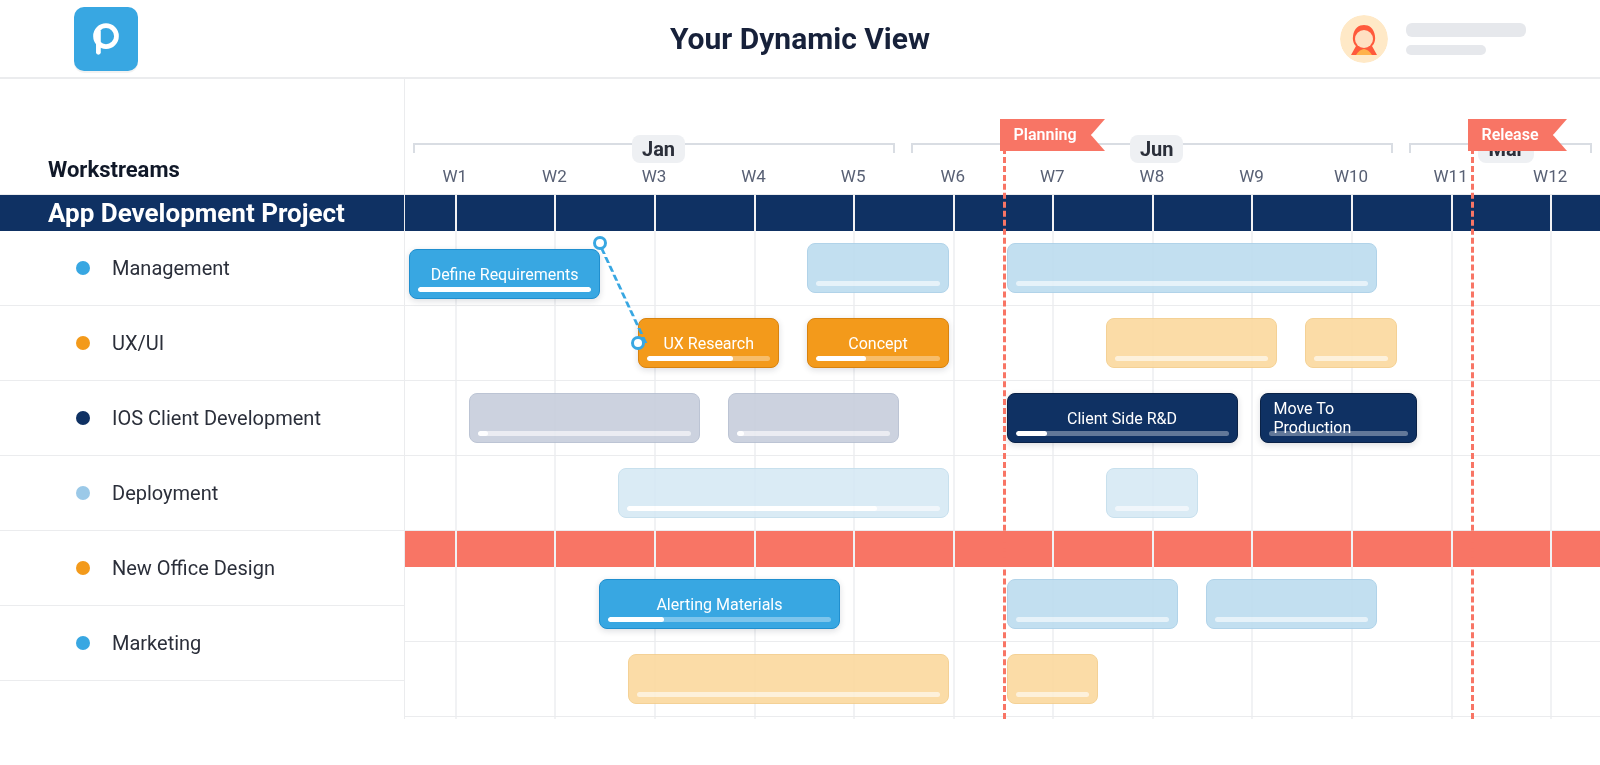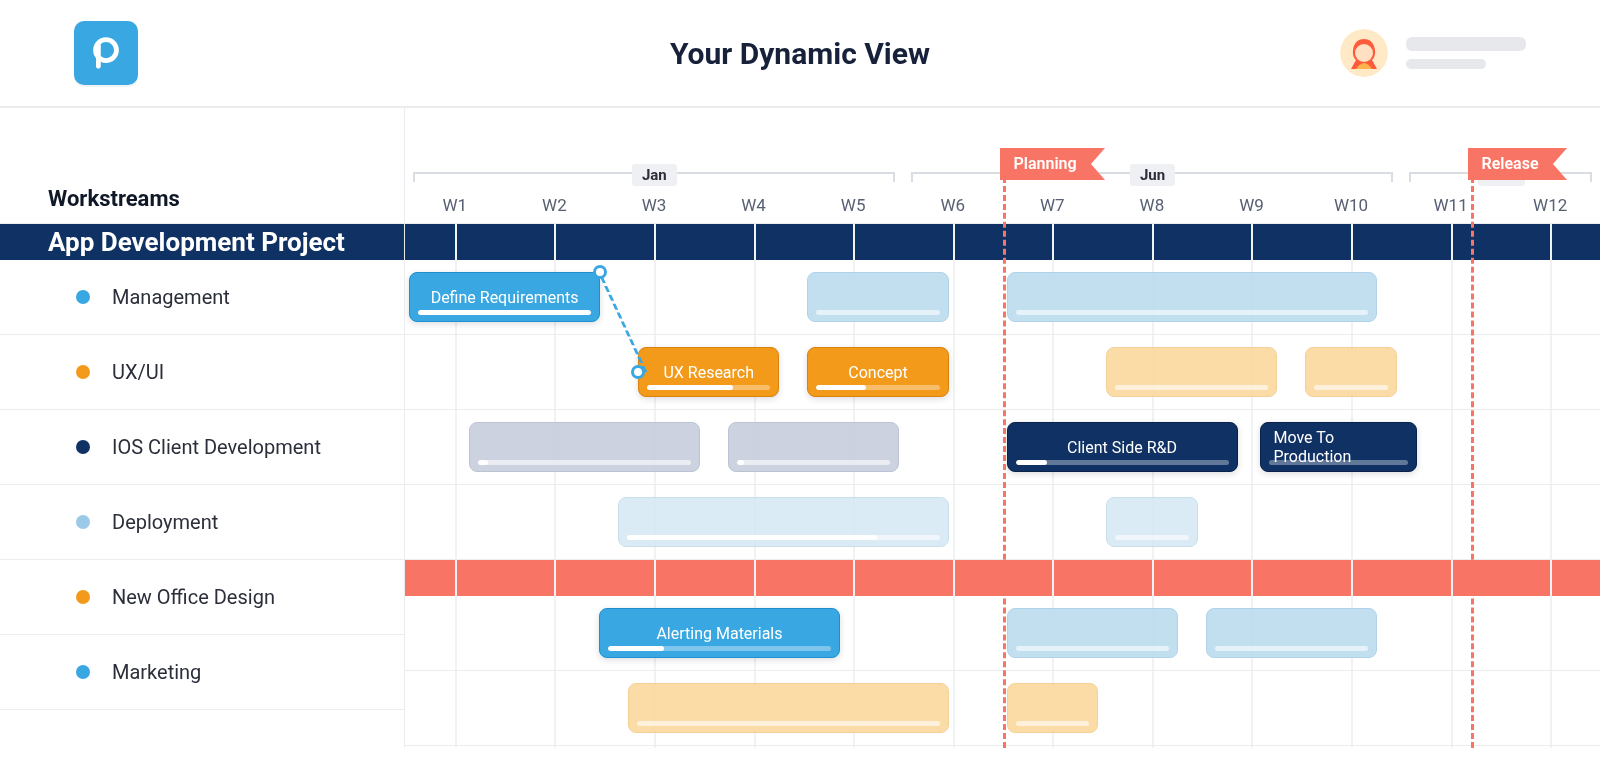--- a/index.html
+++ b/index.html
@@ -19,21 +19,21 @@
     margin: 0;
     font-family: -apple-system, BlinkMacSystemFont, "Segoe UI", Roboto, Helvetica, Arial, sans-serif;
     background: #ffffff;
     color: var(--txt);
     width: 1600px;
     height: 765px;
     overflow: hidden;
   }
   
   .header {
-    height: 108px;
+    height: 79px;
     border-bottom: 2px solid var(--border);
     display: flex;
     align-items: center;
     padding: 0 74px;
     position: relative;
   }
   .logo {
     width: 64px; height: 64px;
     background: var(--blue);
     border-radius: 10px;
@@ -109,21 +109,21 @@
   .dot { width: 14px; height: 14px; border-radius: 50%; margin-right: 22px; flex: none; }
   .dot.blue { background: var(--blue); }
   .dot.orange { background: var(--orange); }
   .dot.navy { background: var(--darkblue); }
   .dot.lightblue { background: var(--lightblue); }
 
   
   .timeline { position: relative; overflow: hidden; }
   .tl-header { height: 116px; border-bottom: 1px solid var(--border); position: relative; }
   .months { position: absolute; left: 0; right: 0; top: 56px; height: 26px; }
-  .month { position: absolute; top: 0; font-weight: 700; color: #2b2f3a; font-size: 15px; background:#eef0f3; padding:2px 10px; border-radius:3px;}
+  .month { position: absolute; top: 0; font-weight: 700; color: #2b2f3a; font-size: 20px; background:#eef0f3; padding:2px 10px; border-radius:8px;}
   .month-line { position:absolute; top:64px; height:12px; border-top:2px solid #d9dde3;}
   .month-line::before, .month-line::after{content:"";position:absolute;top:-2px;width:2px;height:10px;background:#d9dde3;}
   .month-line::before{left:0;} .month-line::after{right:0;}
   .weeks-row {
     position: absolute; left: 0; right: 0; bottom: 8px; display: grid;
     grid-template-columns: repeat(12, 1fr);
     text-align: center; font-size: 17px; color: #586074;
   }
   .weeks-row span{display:flex;align-items:center;justify-content:center;}
 
@@ -270,21 +270,21 @@
           <div class="guide" style="left: 846.458px;"></div>
           <div class="guide" style="left: 946.042px;"></div>
           <div class="guide" style="left: 1045.62px;"></div>
           <div class="guide" style="left: 1145.21px;"></div>
           <div class="dashed" style="left: 597.5px; top: -56px;"></div>
           <div class="dashed" style="left: 1065.54px; top: -56px;"></div>
         </div>
       <div id="tl-rows">
           <div class="section-band-right" style="background: rgb(15, 49, 99);"></div>
           <div class="tl-row">
-            <div class="bar blue" style="left: 4px; width: 191.167px;">
+            <div class="bar blue" style="left: 4px; width: 191.167px; margin-top: 6px;">
               <span>Define Requirements</span>
               <div class="progress">
                 <i style="width: 100%;"></i>
               </div>
             </div>
             <div class="bar blue ghost" style="left: 402.333px; width: 141.375px;">
               <div class="progress">
                 <i style="width: 0%;"></i>
               </div>
             </div>

